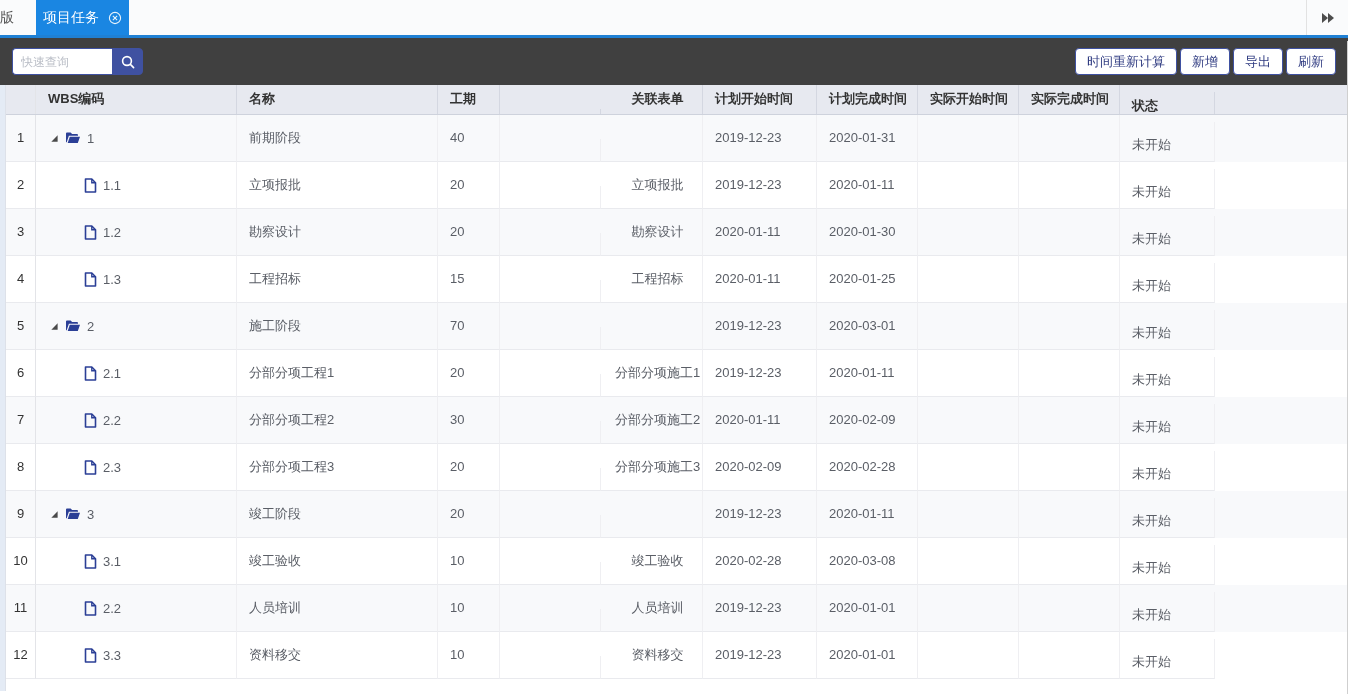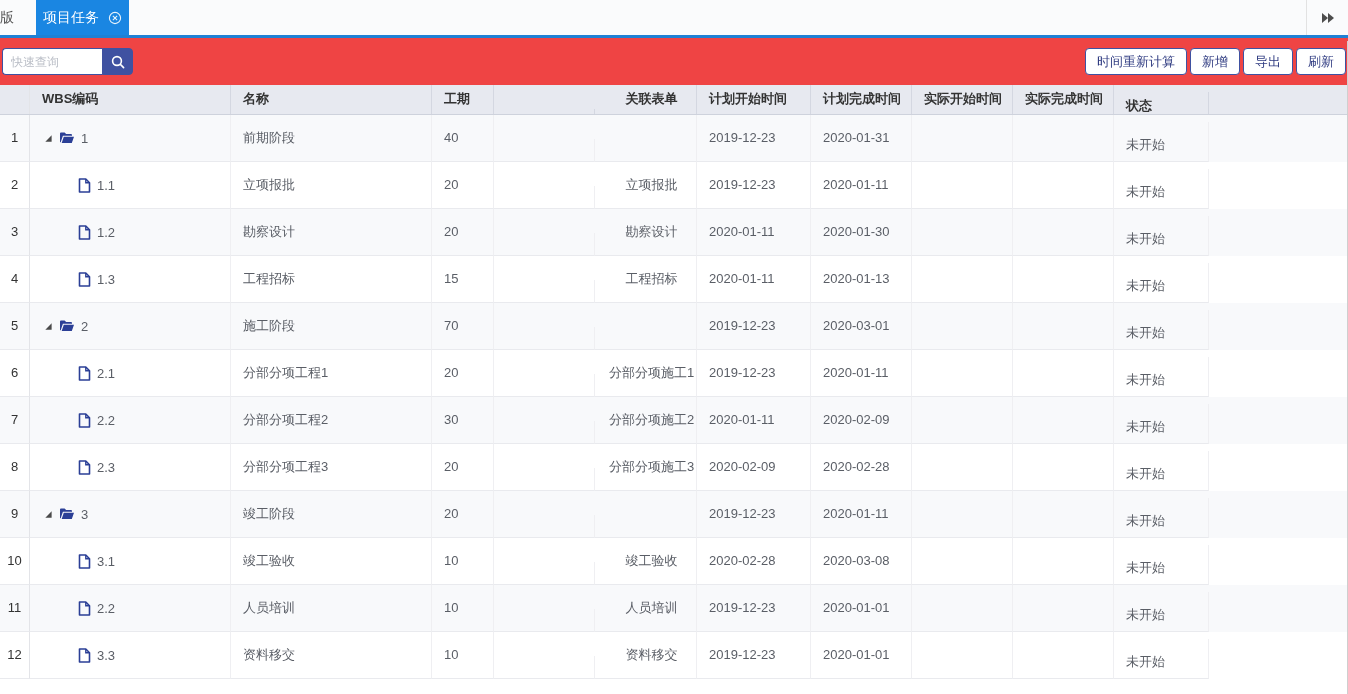--- a/index.html
+++ b/index.html
@@ -14,35 +14,35 @@
     font-size:14px; color:#555; margin-right:22px; white-space:nowrap; cursor:pointer; }
   .tab-active { background:#1a86e2; color:#fff; display:flex; align-items:center;
     gap:9px; padding:0 7px; font-size:14px; cursor:pointer; }
   .tab-close { display:flex; align-items:center; cursor:pointer; }
   .tabbar-spacer { flex:1; }
   .tabbar-divider { width:1px; background:#e2e2e2; }
   .tab-ffwd { width:41px; display:flex; align-items:center; justify-content:center; cursor:pointer; }
 
   
   .toolbar { height:47px; display:flex; align-items:center; justify-content:space-between;
-    padding:0 2px; background:#ef4444; }
+    padding:0 12px; background:#404040; }
   .search-group { display:flex; height:27px; }
   .search-input { width:100px; height:27px; border:1px solid #3f51a1; border-right:none;
     border-radius:4px 0 0 4px; padding:0 8px; font-size:12px; color:#333; outline:none;
     font-family:inherit; background:#fff; }
   .search-input::placeholder { color:#b9bdc6; }
   .search-btn { width:31px; height:27px; background:#3f51a1; border:1px solid #3f51a1;
     border-radius:0 4px 4px 0; display:flex; align-items:center; justify-content:center;
     cursor:pointer; }
   .toolbar-actions { display:flex; gap:3px; }
   .tb-btn { height:27px; background:#fff; border:1px solid #3f51a1; color:#2e3a80;
     border-radius:4px; font-size:13px; padding:0 11px; cursor:pointer; font-family:inherit; }
 
   
-  .grid { display:flex; height:606px;flex-direction:column; }
+  .grid { display:flex; height:606px; }
   .left-strip { width:6px; background:#e4ebf5; border-right:1px solid #dde1e9; }
   .grid-main { flex:1; overflow:hidden; }
   .grid-header { display:flex; height:30px; background:#e7e9f0; border-bottom:1px solid #ced2dc; }
   .hcell { font-size:13px; font-weight:bold; color:#333; line-height:28px;
     padding-left:12px; border-right:1px solid #d4d7e1; white-space:nowrap; overflow:hidden; }
   .hfill { flex:1; border-right:none; }
   .grid-row { display:flex; height:47px; background:#fff; cursor:pointer; }
   .grid-row.alt { background:#f8f9fb; }
   .cell { font-size:13px; color:#5a5e66; line-height:45px; padding-left:12px;
     border-right:1px solid #efeff2; border-bottom:1px solid #e9eaee;
@@ -207,21 +207,21 @@
                   <path d="M7.8,1 L7.8,4.7 L11.5,4.7" fill="none" stroke="#2b3f96" stroke-width="1.4"></path>
                 </svg>
               </span>
               <span>1.3</span>
             </div>
             <div class="cell col-name">工程招标</div>
             <div class="cell col-duration">15</div>
             <div class="cell col-owner"></div>
             <div class="cell col-form">工程招标</div>
             <div class="cell col-ps">2020-01-11</div>
-            <div class="cell col-pe">2020-01-13</div>
+            <div class="cell col-pe">2020-01-25</div>
             <div class="cell col-as"></div>
             <div class="cell col-ae"></div>
             <div class="cell col-status">未开始</div>
           </div>
           <div class="grid-row alt">
             <div class="cell col-num">5</div>
             <div class="cell col-wbs">
               <span class="tree-caret">
                 <svg width="9" height="9" viewBox="0 0 10 10">
                   <polygon points="8.5,1.5 8.5,8.5 1.5,8.5" fill="#4a4a4a"></polygon>

